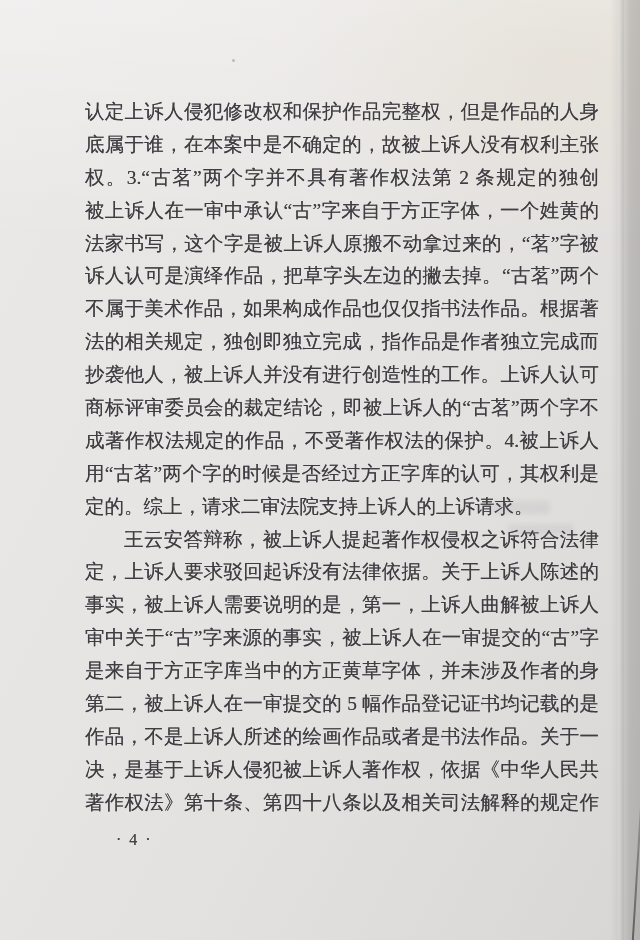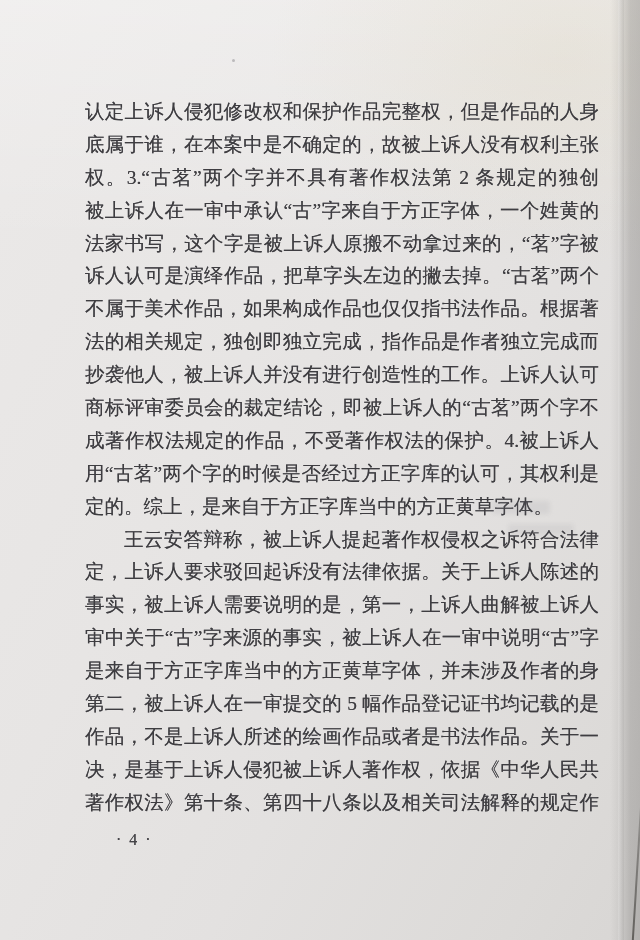--- a/index.html
+++ b/index.html
@@ -112,25 +112,25 @@
     <div class="line">权。3.“古茗”两个字并不具有著作权法第 2 条规定的独创性，</div>
     <div class="line">被上诉人在一审中承认“古”字来自于方正字体，一个姓黄的书</div>
     <div class="line">法家书写，这个字是被上诉人原搬不动拿过来的，“茗”字被上</div>
     <div class="line">诉人认可是演绎作品，把草字头左边的撇去掉。“古茗”两个字</div>
     <div class="line">不属于美术作品，如果构成作品也仅仅指书法作品。根据著作权</div>
     <div class="line">法的相关规定，独创即独立完成，指作品是作者独立完成而不是</div>
     <div class="line">抄袭他人，被上诉人并没有进行创造性的工作。上诉人认可国家</div>
     <div class="line">商标评审委员会的裁定结论，即被上诉人的“古茗”两个字不构</div>
     <div class="line">成著作权法规定的作品，不受著作权法的保护。4.被上诉人在使</div>
     <div class="line">用“古茗”两个字的时候是否经过方正字库的认可，其权利是待</div>
-    <div class="line short">定的。综上，是来自于方正字库当中的方正黄草字体。</div>
+    <div class="line short">定的。综上，请求二审法院支持上诉人的上诉请求。</div>
     <div class="line indent">王云安答辩称，被上诉人提起著作权侵权之诉符合法律规</div>
     <div class="line">定，上诉人要求驳回起诉没有法律依据。关于上诉人陈述的两个</div>
     <div class="line">事实，被上诉人需要说明的是，第一，上诉人曲解被上诉人在一</div>
-    <div class="line">审中关于“古”字来源的事实，被上诉人在一审中说明“古”字</div>
+    <div class="line">审中关于“古”字来源的事实，被上诉人在一审提交的“古”字</div>
     <div class="line">是来自于方正字库当中的方正黄草字体，并未涉及作者的身份；</div>
     <div class="line">第二，被上诉人在一审提交的 5 幅作品登记证书均记载的是美术</div>
     <div class="line">作品，不是上诉人所述的绘画作品或者是书法作品。关于一审判</div>
     <div class="line">决，是基于上诉人侵犯被上诉人著作权，依据《中华人民共和国</div>
     <div class="line">著作权法》第十条、第四十八条以及相关司法解释的规定作出，</div>
   </div>
 
   <div class="pagenum">· 4 ·</div>
 
   <div class="speck"></div>

